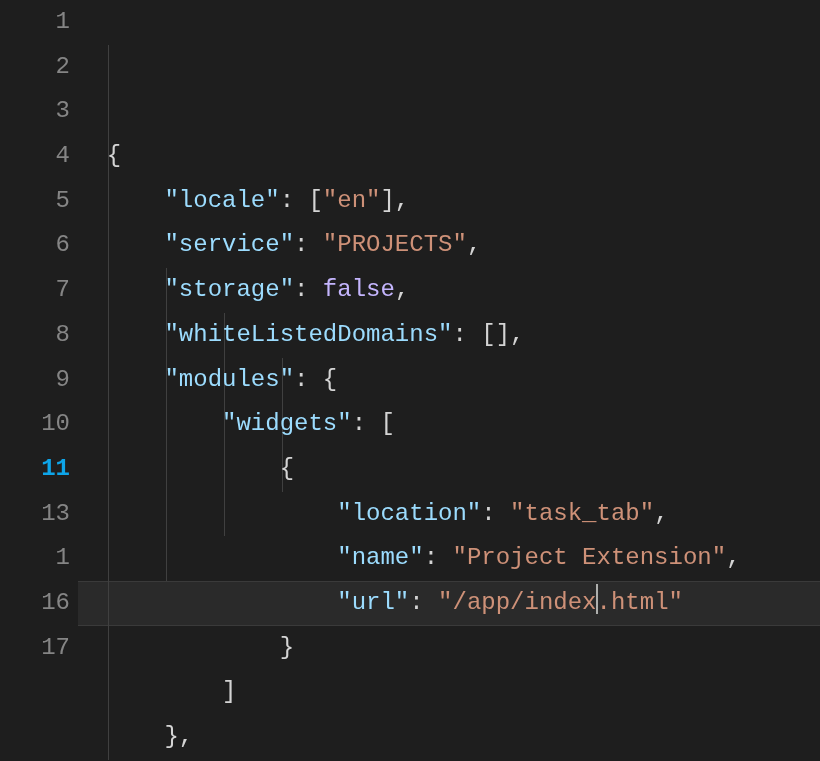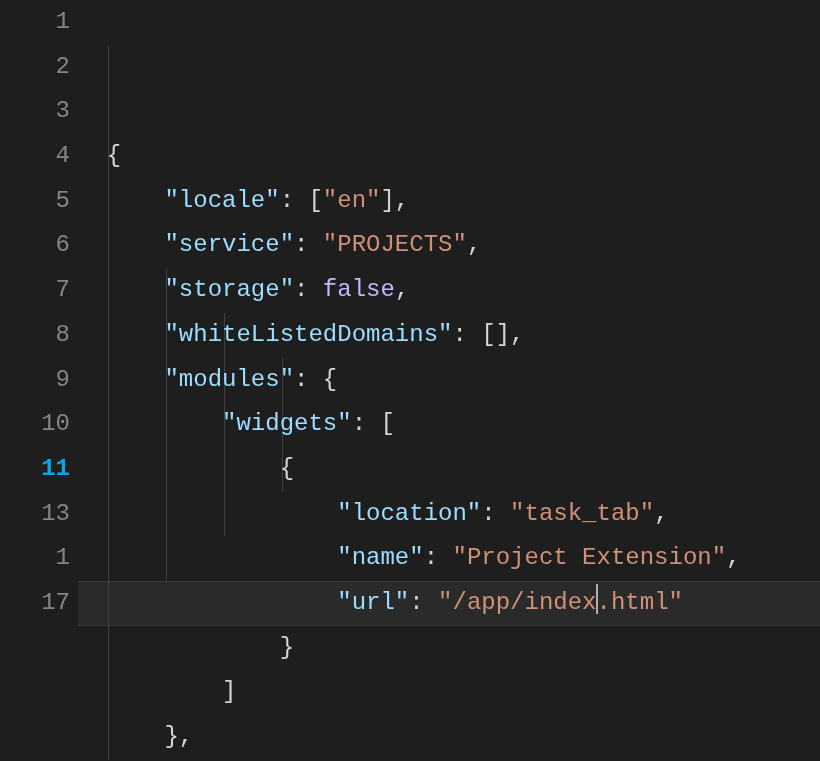--- a/index.html
+++ b/index.html
@@ -34,18 +34,19 @@
       <div class="ln">4</div>
       <div class="ln">5</div>
       <div class="ln">6</div>
       <div class="ln">7</div>
       <div class="ln">8</div>
       <div class="ln">9</div>
       <div class="ln">10</div>
       <div class="ln active">11</div>
       <div class="ln">13</div>
       <div class="ln">1</div>
+      <div class="ln">16</div>
       <div class="ln">17</div>
     </div>
   <div class="code" id="code">
     <div class="indent-guides" id="guides"><div class="guide g1" style="top: 44.7px; height: 715.2px;"></div><div class="guide g2" style="top: 268.2px; height: 312.9px;"></div><div class="guide g3" style="top: 312.9px; height: 223.5px;"></div><div class="guide g4" style="top: 357.6px; height: 134.1px;"></div></div>
   <div class="line"><span class="code-text">  <span class="tok-brace">{</span></span></div><div class="line"><span class="code-text">      <span class="tok-key">"locale"</span><span class="tok-brace">: [</span><span class="tok-string">"en"</span><span class="tok-brace">],</span></span></div><div class="line"><span class="code-text">      <span class="tok-key">"service"</span><span class="tok-brace">: </span><span class="tok-string">"PROJECTS"</span><span class="tok-brace">,</span></span></div><div class="line"><span class="code-text">      <span class="tok-key">"storage"</span><span class="tok-brace">: </span><span class="tok-kw">false</span><span class="tok-brace">,</span></span></div><div class="line"><span class="code-text">      <span class="tok-key">"whiteListedDomains"</span><span class="tok-brace">: [],</span></span></div><div class="line"><span class="code-text">      <span class="tok-key">"modules"</span><span class="tok-brace">: {</span></span></div><div class="line"><span class="code-text">          <span class="tok-key">"widgets"</span><span class="tok-brace">: [</span></span></div><div class="line"><span class="code-text">              <span class="tok-brace">{</span></span></div><div class="line"><span class="code-text">                  <span class="tok-key">"location"</span><span class="tok-brace">: </span><span class="tok-string">"task_tab"</span><span class="tok-brace">,</span></span></div><div class="line"><span class="code-text">                  <span class="tok-key">"name"</span><span class="tok-brace">: </span><span class="tok-string">"Project Extension"</span><span class="tok-brace">,</span></span></div><div class="line current"><span class="code-text">                  <span class="tok-key">"url"</span><span class="tok-brace">: </span><span class="tok-string">"/app/index</span><span class="cursor"></span><span class="tok-string">.html"</span></span></div><div class="line"><span class="code-text">              <span class="tok-brace">}</span></span></div><div class="line"><span class="code-text">          <span class="tok-brace">]</span></span></div><div class="line"><span class="code-text">      <span class="tok-brace">},</span></span></div><div class="line"></div></div>
 </div>
 
 </body></html>

